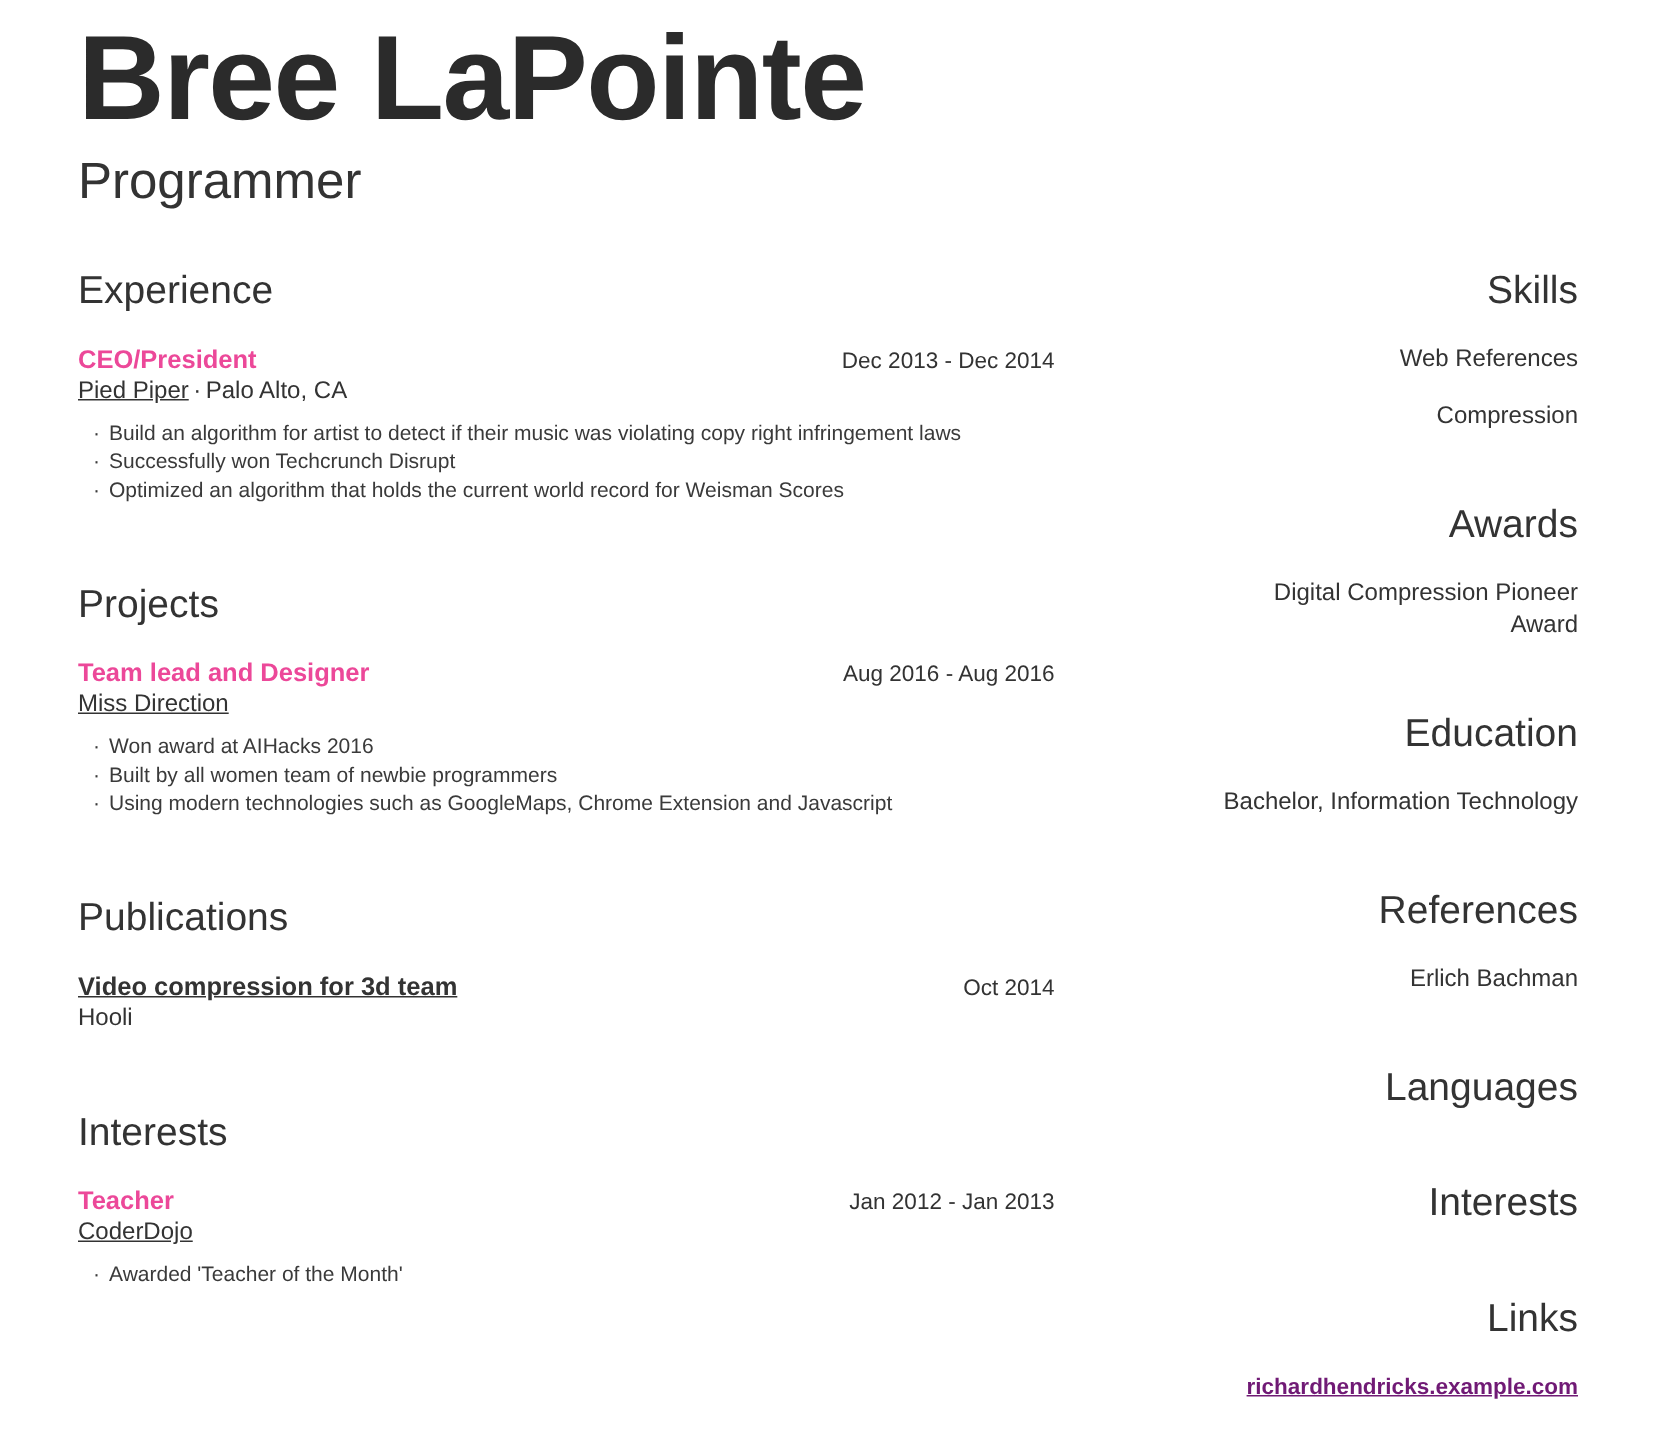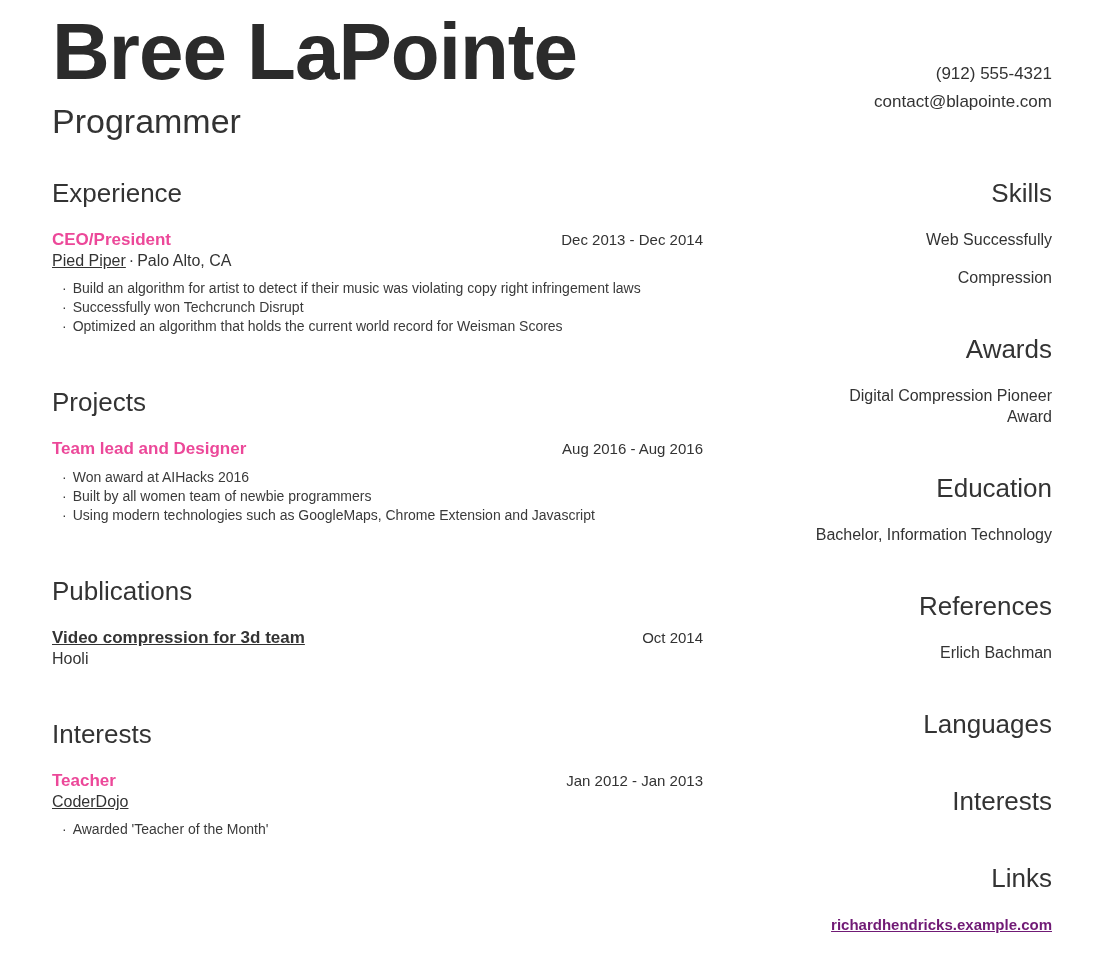--- a/index.html
+++ b/index.html
@@ -82,24 +82,20 @@
 </head>
 <body>
 
 <div class="page">
 
   <div class="top">
     <div>
       <h1 class="name">Bree LaPointe</h1>
       <div class="role">Programmer</div>
     </div>
-    <div class="contact">
-      <div>(912) 555-4321</div>
-      <div>contact@blapointe.com</div>
-    </div>
   </div>
 
   <div class="main">
 
     <div class="left-col">
 
       <section class="lsection">
         <h2 class="section-heading">Experience</h2>
         <div class="entry">
           <div class="entry-header">
@@ -117,20 +113,23 @@
         </div>
       </section>
 
       <section class="lsection">
         <h2 class="section-heading">Projects</h2>
         <div class="entry">
           <div class="entry-header">
             <span class="entry-title">Team lead and Designer</span>
             <span class="entry-date">Aug 2016 - Aug 2016</span>
           </div>
+          <div class="entry-org-line">
+            <a class="org-link">Miss Direction</a>
+          </div>
           <div class="bullets">
             <div class="bullet"><span class="glyph">·</span><span>Won award at AIHacks 2016</span></div>
             <div class="bullet"><span class="glyph">·</span><span>Built by all women team of newbie programmers</span></div>
             <div class="bullet"><span class="glyph">·</span><span>Using modern technologies such as GoogleMaps, Chrome Extension and Javascript</span></div>
           </div>
         </div>
       </section>
 
       <section class="lsection">
         <h2 class="section-heading">Publications</h2>
@@ -161,21 +160,21 @@
         </div>
       </section>
 
     </div>
 
     <div class="right-col">
 
       <section class="rsection">
         <h2 class="section-heading">Skills</h2>
         <div class="ritems">
-          <div class="ritem">Web Successfully</div>
+          <div class="ritem">Web References</div>
           <div class="ritem">Compression</div>
         </div>
       </section>
 
       <section class="rsection">
         <h2 class="section-heading">Awards</h2>
         <div class="ritems">
           <div class="ritem">Digital Compression Pioneer Award</div>
         </div>
       </section>

